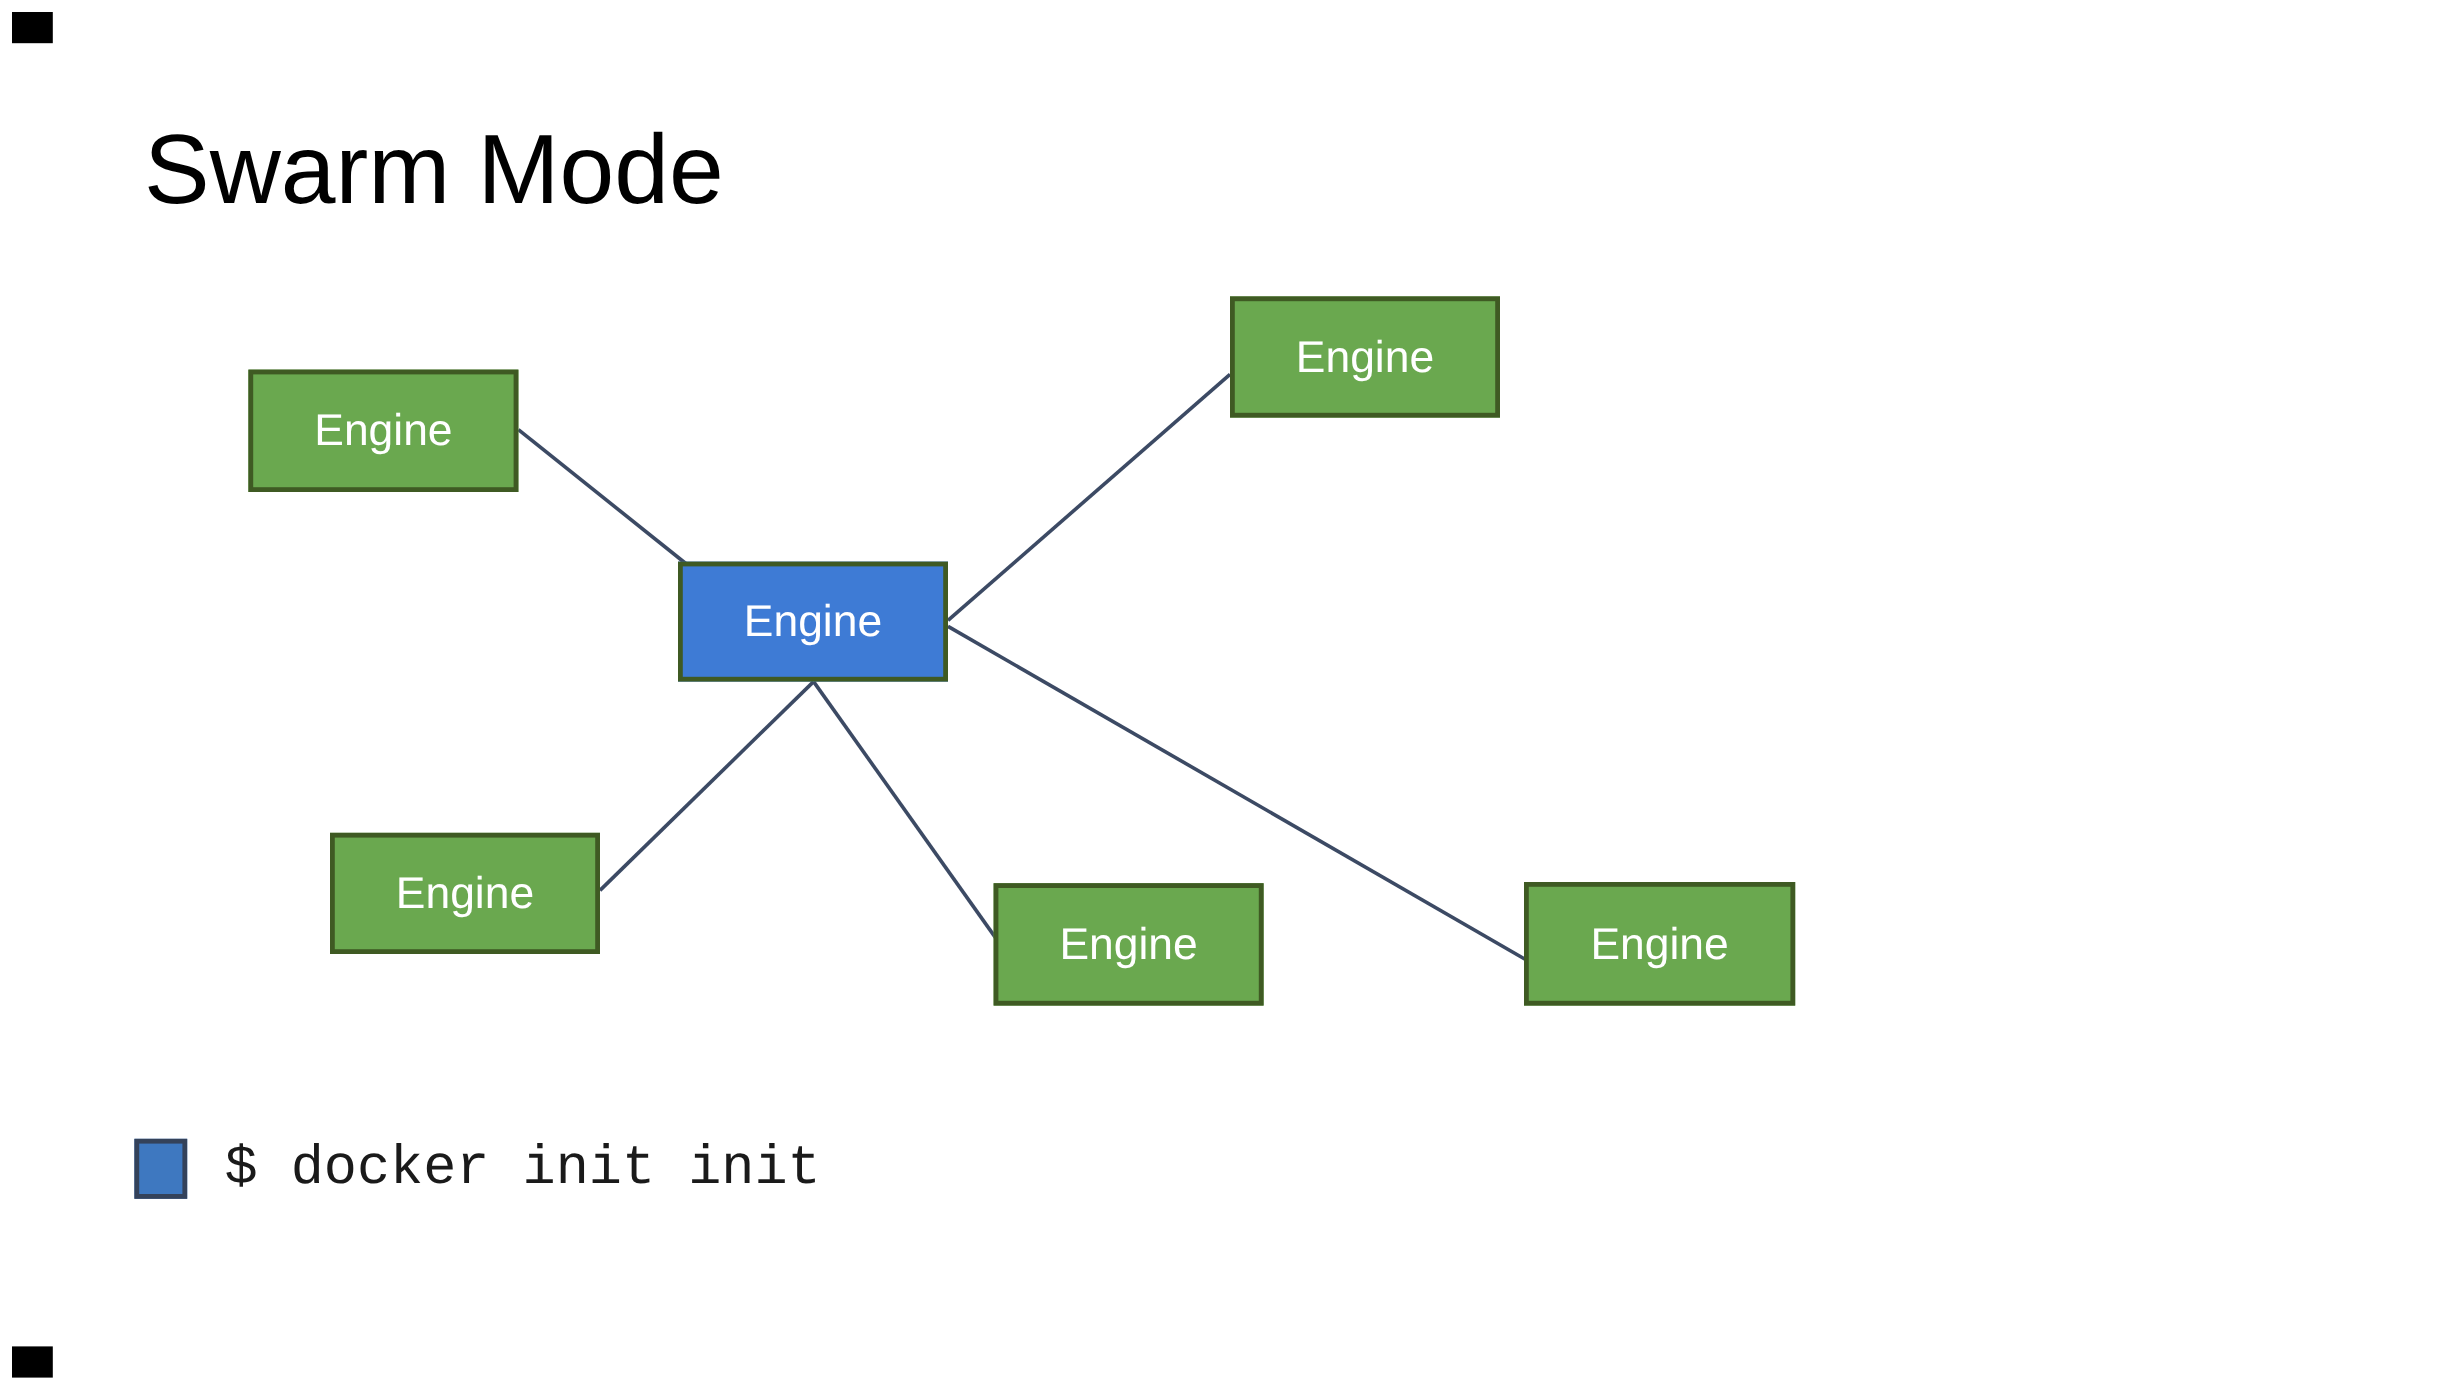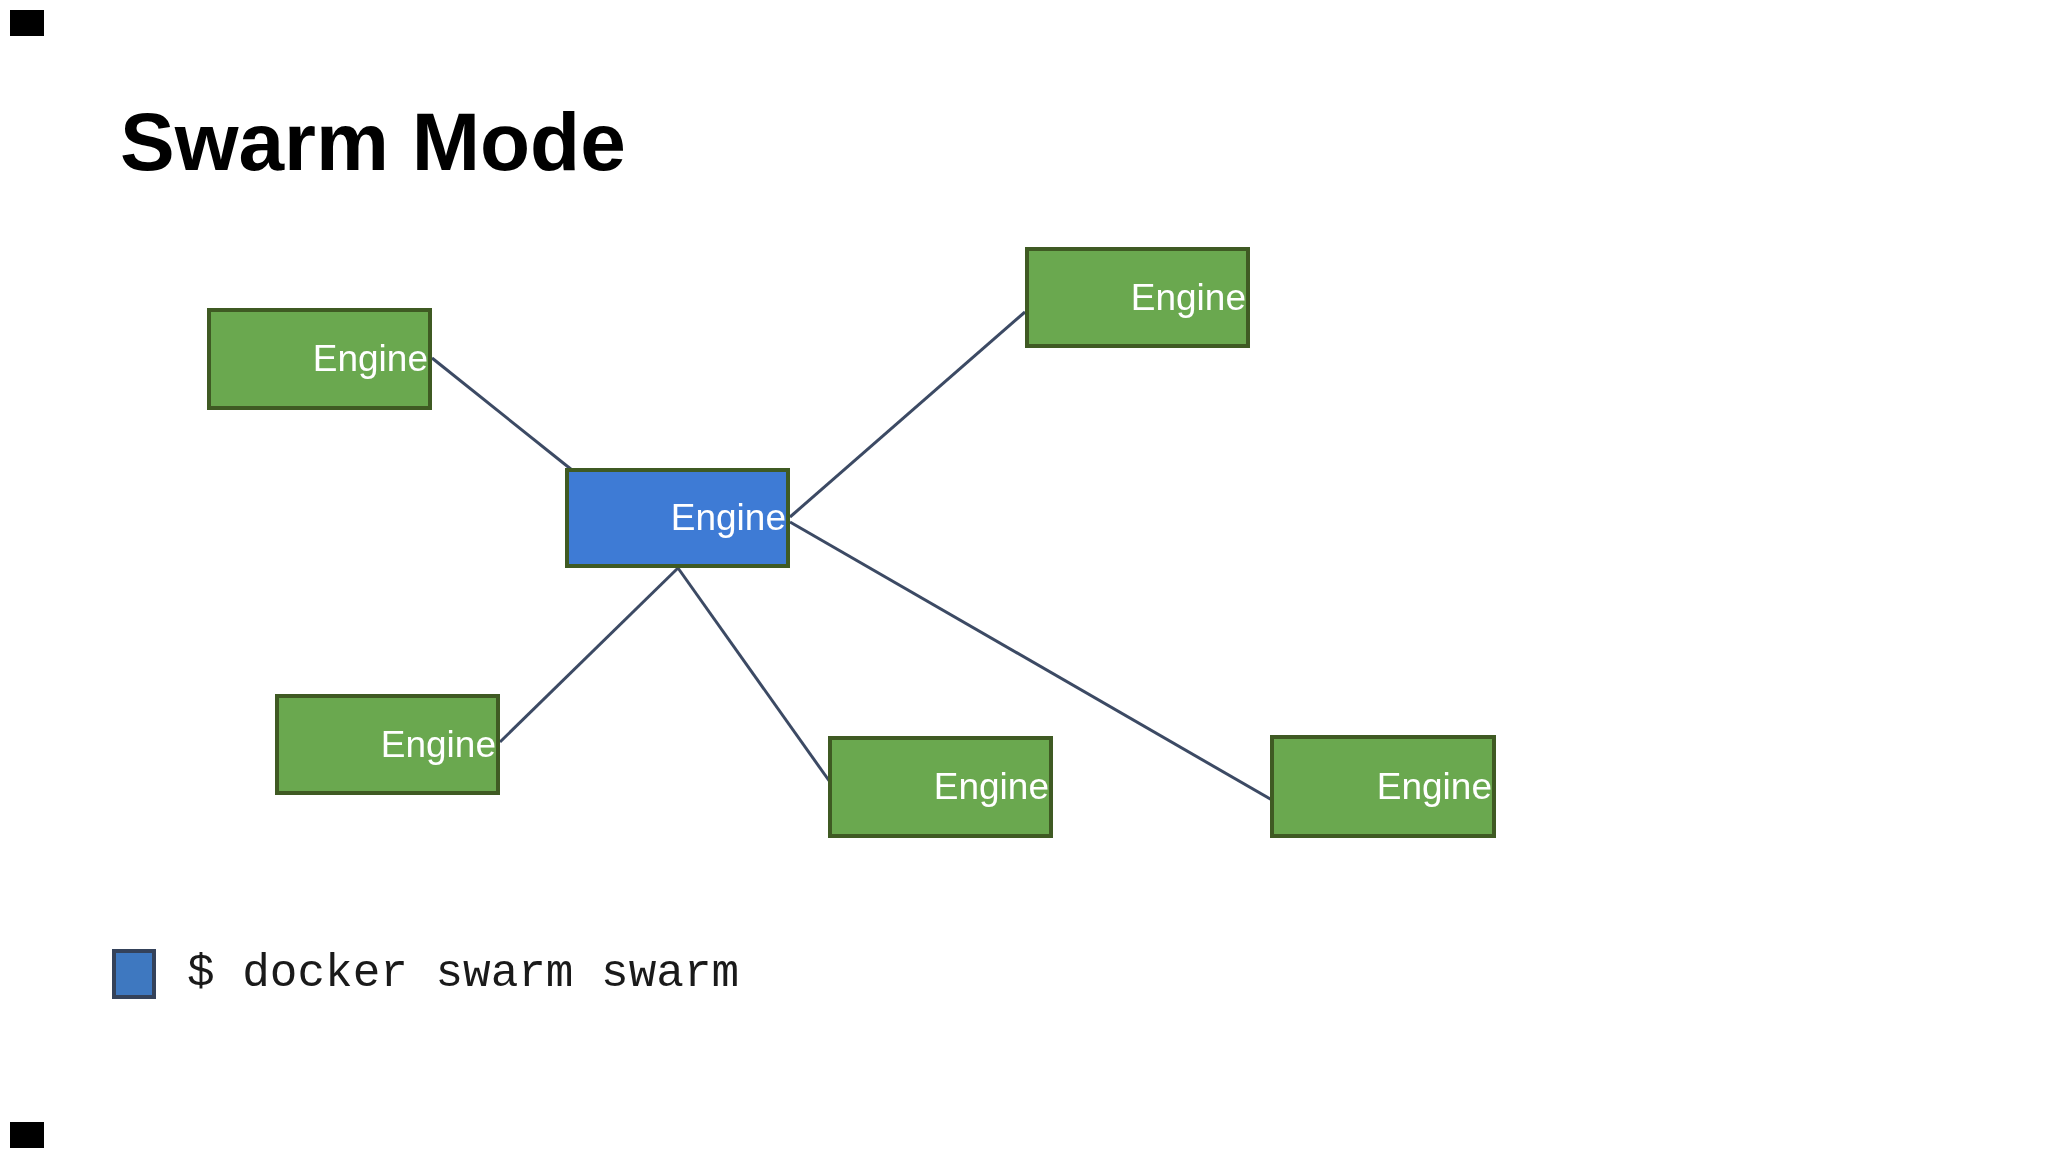--- a/index.html
+++ b/index.html
@@ -15,33 +15,33 @@
     background:#000000;
   }
   .corner-mark.top{left:10px;top:10px;width:34px;height:26px;}
   .corner-mark.bottom{left:10px;top:1122px;width:34px;height:26px;}
   .slide-title{
     position:absolute;
     left:120px;top:42px;
     font-size:82px;
     line-height:1.1;
     color:#000000;
-    font-weight:700;
+    font-weight:400;
     letter-spacing:0px;
   }
   svg.connectors{
     position:absolute;left:0;top:0;width:2048px;height:1152px;
   }
   svg.connectors line{
     stroke:#3c4a64;
     stroke-width:3;
   }
   .engine-box{
     position:absolute;
-    display:flex;align-items:center;justify-content:flex-end;
+    display:flex;align-items:center;justify-content:center;
     box-sizing:border-box;
     border:4px solid #3f5a23;
     color:#ffffff;
     font-size:37px;
     font-weight:400;
   }
   .engine-box.worker{background:#6aa84f;}
   .engine-box.manager{background:#3e7bd5;}
   .box-tl{left:207px;top:308px;width:225px;height:102px;}
   .box-tr{left:1025px;top:247px;width:225px;height:101px;}
@@ -111,17 +111,17 @@
     <span>Engine</span>
   </div>
 
   <div class="engine-box worker box-br">
     <span>Engine</span>
   </div>
 
   <div class="legend">
     <div class="legend-row">
       <span class="legend-swatch blue"></span>
-      <span class="legend-text">$ docker swarm swarm</span>
+      <span class="legend-text">$ docker init init</span>
     </div>
   </div>
 
 </div>
 
 </body></html>

